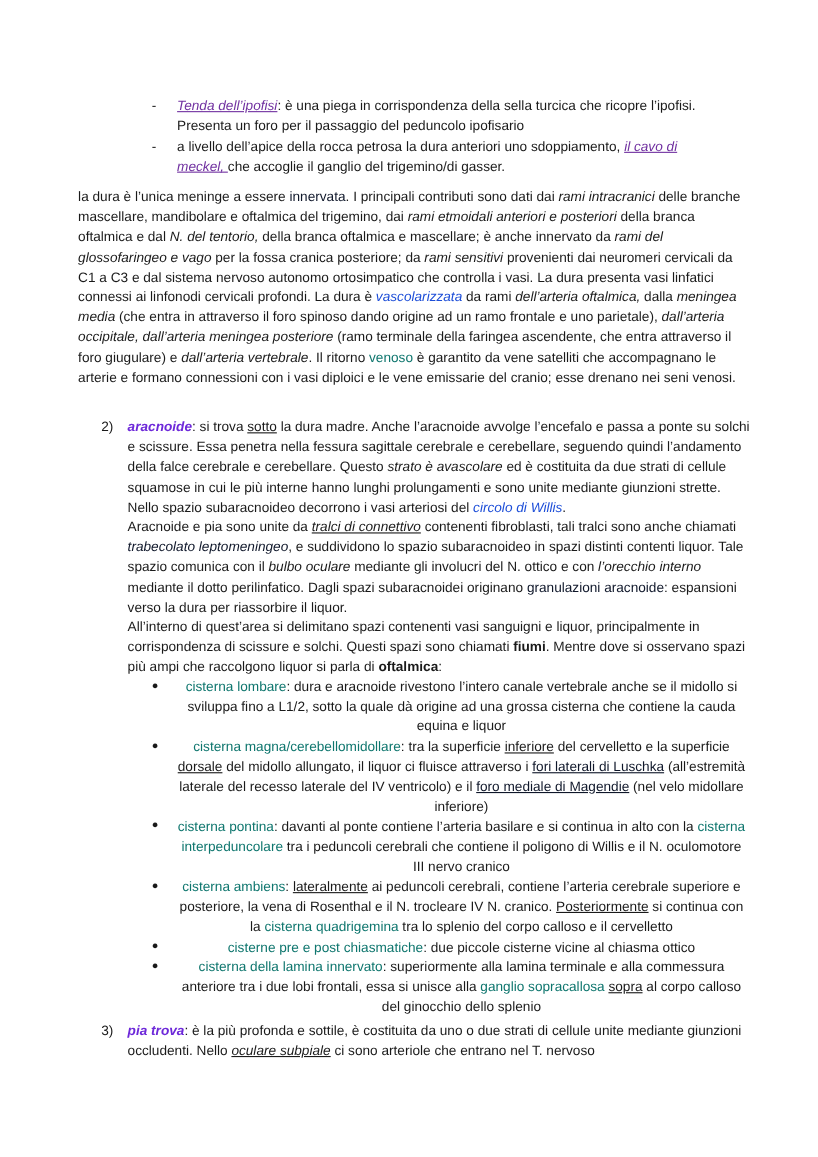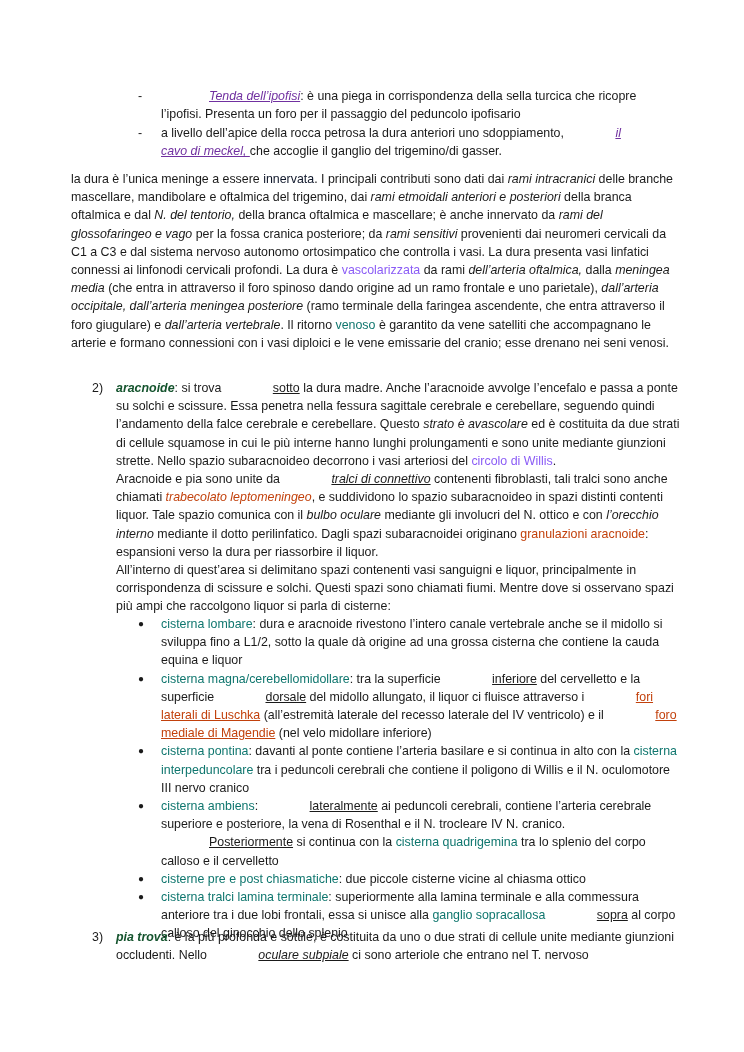--- a/index.html
+++ b/index.html
@@ -3,39 +3,39 @@
 <meta charset="utf-8">
 <style>
   html, body { margin: 0; padding: 0; background: #ffffff; }
   body {
     width: 744px; height: 1052px; overflow: hidden; position: relative;
     font-family: "Liberation Sans", sans-serif; font-size: 12.4px; color: #1a1a1a;
   }
   .page { position: absolute; left: 0; top: 0; width: 744px; height: 1052px; }
   .line-block { position: absolute; line-height: 18.2px; }
   .i { font-style: italic; }
-  .u { text-decoration: underline; margin-left: 48px; }
-  .b { font-weight: normal; }
+  .u { text-decoration: underline; }
+  .b { font-weight: bold; }
   .purple { color: #7030a0; }
   .yellow { color: #0f172a; }
-  .red { color: #8b5cf6; }
+  .red { color: #1d4ed8; font-style: italic; }
   .navy { color: #0f766e; }
-  .green { color: #c2410c; }
-  .brown { color: #14532d; font-weight: bold; font-style: italic; }
+  .green { color: #0f172a; }
+  .brown { color: #6d28d9; font-weight: bold; font-style: italic; }
   .dash-item { position: absolute; left: 138px; width: 500px; }
   .dash { position: absolute; left: 0; top: 0; }
   .dash-text { margin-left: 23px; display: block; }
   .para { left: 71px; width: 610px; }
   .num-item { left: 92px; width: 590px; }
   .num { position: absolute; left: 0; top: 0; }
   .num-text { margin-left: 24px; display: block; }
   .bullet-list { position: absolute; left: 138px; width: 540px; }
   .bullet-item { position: relative; line-height: 18.2px; }
   .bullet { position: absolute; left: 0; top: 0; font-size: 10px; }
-  .bullet-text { margin-left: 23px; display: block; }
+  .bullet-text { margin-left: 23px; display: block; text-align: center; }
 </style>
 </head>
 <body>
 
 <div class="page">
 
   <div class="line-block dash-item" style="top:87px;">
     <span class="dash">-</span>
     <span class="dash-text">
       <span class="i u purple">Tenda dell’ipofisi</span><span>: è una piega in corrispondenza della sella turcica che ricopre l’ipofisi. Presenta un foro per il passaggio del peduncolo ipofisario</span>
@@ -50,21 +50,21 @@
 
   <div class="line-block para" style="top:170px;">
     <span>la dura è l’unica meninge a essere </span><span class="yellow">innervata</span><span>. I principali contributi sono dati dai </span><span class="i">rami intracranici</span><span> delle branche mascellare, mandibolare e oftalmica del trigemino, dai </span><span class="i">rami etmoidali anteriori e posteriori</span><span> della branca oftalmica e dal </span><span class="i">N. del tentorio,</span><span> della branca oftalmica e mascellare; è anche innervato da </span><span class="i">rami del glossofaringeo e vago</span><span> per la fossa cranica posteriore; da </span><span class="i">rami sensitivi</span><span> provenienti dai neuromeri cervicali da C1 a C3 e dal sistema nervoso autonomo ortosimpatico che controlla i vasi. La dura presenta vasi linfatici connessi ai linfonodi cervicali profondi. La dura è </span><span class="red">vascolarizzata</span><span> da rami </span><span class="i">dell’arteria oftalmica,</span><span> dalla </span><span class="i">meningea media</span><span> (che entra in attraverso il foro spinoso dando origine ad un ramo frontale e uno parietale), </span><span class="i">dall’arteria occipitale, dall’arteria meningea posteriore</span><span> (ramo terminale della faringea ascendente, che entra attraverso il foro giugulare) e </span><span class="i">dall’arteria vertebrale</span><span>. Il ritorno </span><span class="navy">venoso</span><span> è garantito da vene satelliti che accompagnano le arterie e formano connessioni con i vasi diploici e le vene emissarie del cranio; esse drenano nei seni venosi.</span>
   </div>
 
   <div class="line-block num-item" style="top:379px;">
     <span class="num">2)</span>
     <span class="num-text">
       <span class="brown">aracnoide</span><span>: si trova </span><span class="u">sotto</span><span> la dura madre. Anche l’aracnoide avvolge l’encefalo e passa a ponte su solchi e scissure. Essa penetra nella fessura sagittale cerebrale e cerebellare, seguendo quindi l’andamento della falce cerebrale e cerebellare. Questo </span><span class="i">strato è avascolare</span><span> ed è costituita da due strati di cellule squamose in cui le più interne hanno lunghi prolungamenti e sono unite mediante giunzioni strette. Nello spazio subaracnoideo decorrono i vasi arteriosi del </span><span class="red">circolo di Willis</span><span>.</span><br>
       <span>Aracnoide e pia sono unite da </span><span class="i u">tralci di connettivo</span><span> contenenti fibroblasti, tali tralci sono anche chiamati </span><span class="i green">trabecolato leptomeningeo</span><span>, e suddividono lo spazio subaracnoideo in spazi distinti contenti liquor. Tale spazio comunica con il </span><span class="i">bulbo oculare</span><span> mediante gli involucri del N. ottico e con </span><span class="i">l’orecchio interno</span><span> mediante il dotto perilinfatico. Dagli spazi subaracnoidei originano </span><span class="green">granulazioni aracnoide</span><span>: espansioni verso la dura per riassorbire il liquor.</span><br>
-      <span>All’interno di quest’area si delimitano spazi contenenti vasi sanguigni e liquor, principalmente in corrispondenza di scissure e solchi. Questi spazi sono chiamati </span><span class="b">fiumi</span><span>. Mentre dove si osservano spazi più ampi che raccolgono liquor si parla di </span><span class="b">cisterne</span><span>:</span>
+      <span>All’interno di quest’area si delimitano spazi contenenti vasi sanguigni e liquor, principalmente in corrispondenza di scissure e solchi. Questi spazi sono chiamati </span><span class="b">fiumi</span><span>. Mentre dove si osservano spazi più ampi che raccolgono liquor si parla di </span><span class="b">oftalmica</span><span>:</span>
     </span>
   </div>
 
   <div class="bullet-list" style="top:615px;">
     <div class="bullet-item">
       <span class="bullet">●</span>
       <span class="bullet-text"><span class="navy">cisterna lombare</span><span>: dura e aracnoide rivestono l’intero canale vertebrale anche se il midollo si sviluppa fino a L1/2, sotto la quale dà origine ad una grossa cisterna che contiene la cauda equina e liquor</span></span>
     </div>
     <div class="bullet-item">
       <span class="bullet">●</span>
@@ -77,21 +77,21 @@
     <div class="bullet-item">
       <span class="bullet">●</span>
       <span class="bullet-text"><span class="navy">cisterna ambiens</span><span>: </span><span class="u">lateralmente</span><span> ai peduncoli cerebrali, contiene l’arteria cerebrale superiore e posteriore, la vena di Rosenthal e il N. trocleare IV N. cranico. </span><span class="u">Posteriormente</span><span> si continua con la </span><span class="navy">cisterna quadrigemina</span><span> tra lo splenio del corpo calloso e il cervelletto</span></span>
     </div>
     <div class="bullet-item">
       <span class="bullet">●</span>
       <span class="bullet-text"><span class="navy">cisterne pre e post chiasmatiche</span><span>: due piccole cisterne vicine al chiasma ottico</span></span>
     </div>
     <div class="bullet-item">
       <span class="bullet">●</span>
-      <span class="bullet-text"><span class="navy">cisterna tralci lamina terminale</span><span>: superiormente alla lamina terminale e alla commessura anteriore tra i due lobi frontali, essa si unisce alla </span><span class="navy">ganglio sopracallosa</span><span> </span><span class="u">sopra</span><span> al corpo calloso del ginocchio dello splenio</span></span>
+      <span class="bullet-text"><span class="navy">cisterna della lamina innervato</span><span>: superiormente alla lamina terminale e alla commessura anteriore tra i due lobi frontali, essa si unisce alla </span><span class="navy">ganglio sopracallosa</span><span> </span><span class="u">sopra</span><span> al corpo calloso del ginocchio dello splenio</span></span>
     </div>
   </div>
 
   <div class="line-block num-item" style="top:928px;">
     <span class="num">3)</span>
     <span class="num-text">
       <span class="brown">pia trova</span><span>: è la più profonda e sottile, è costituita da uno o due strati di cellule unite mediante giunzioni occludenti. Nello </span><span class="i u">oculare subpiale</span><span> ci sono arteriole che entrano nel T. nervoso</span>
     </span>
   </div>
 

